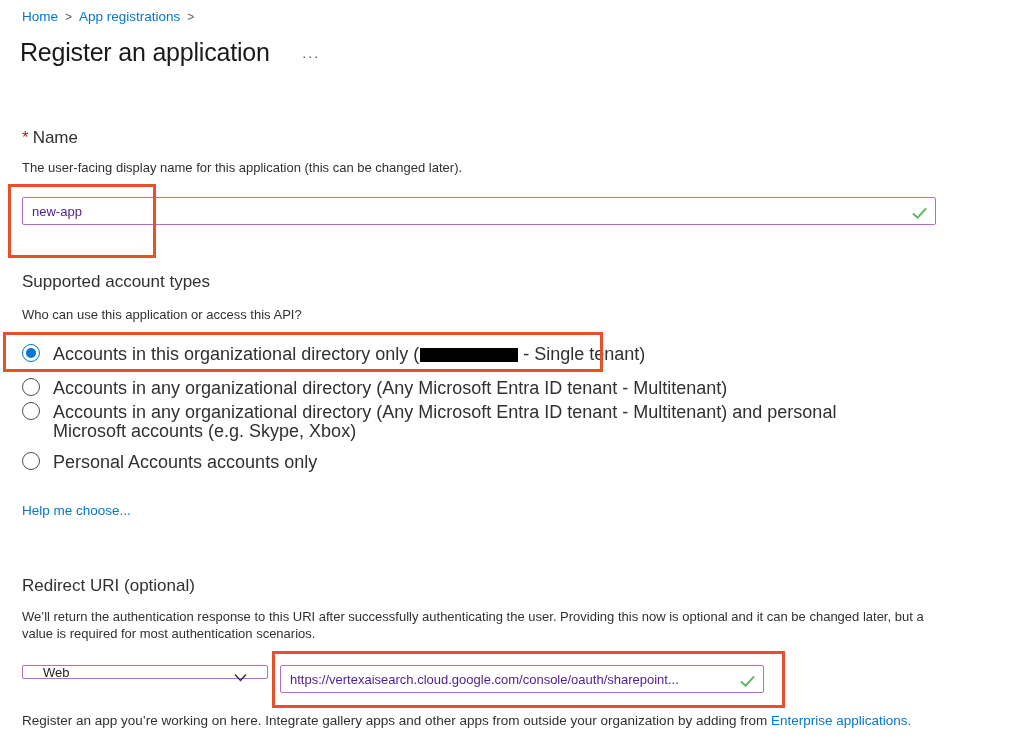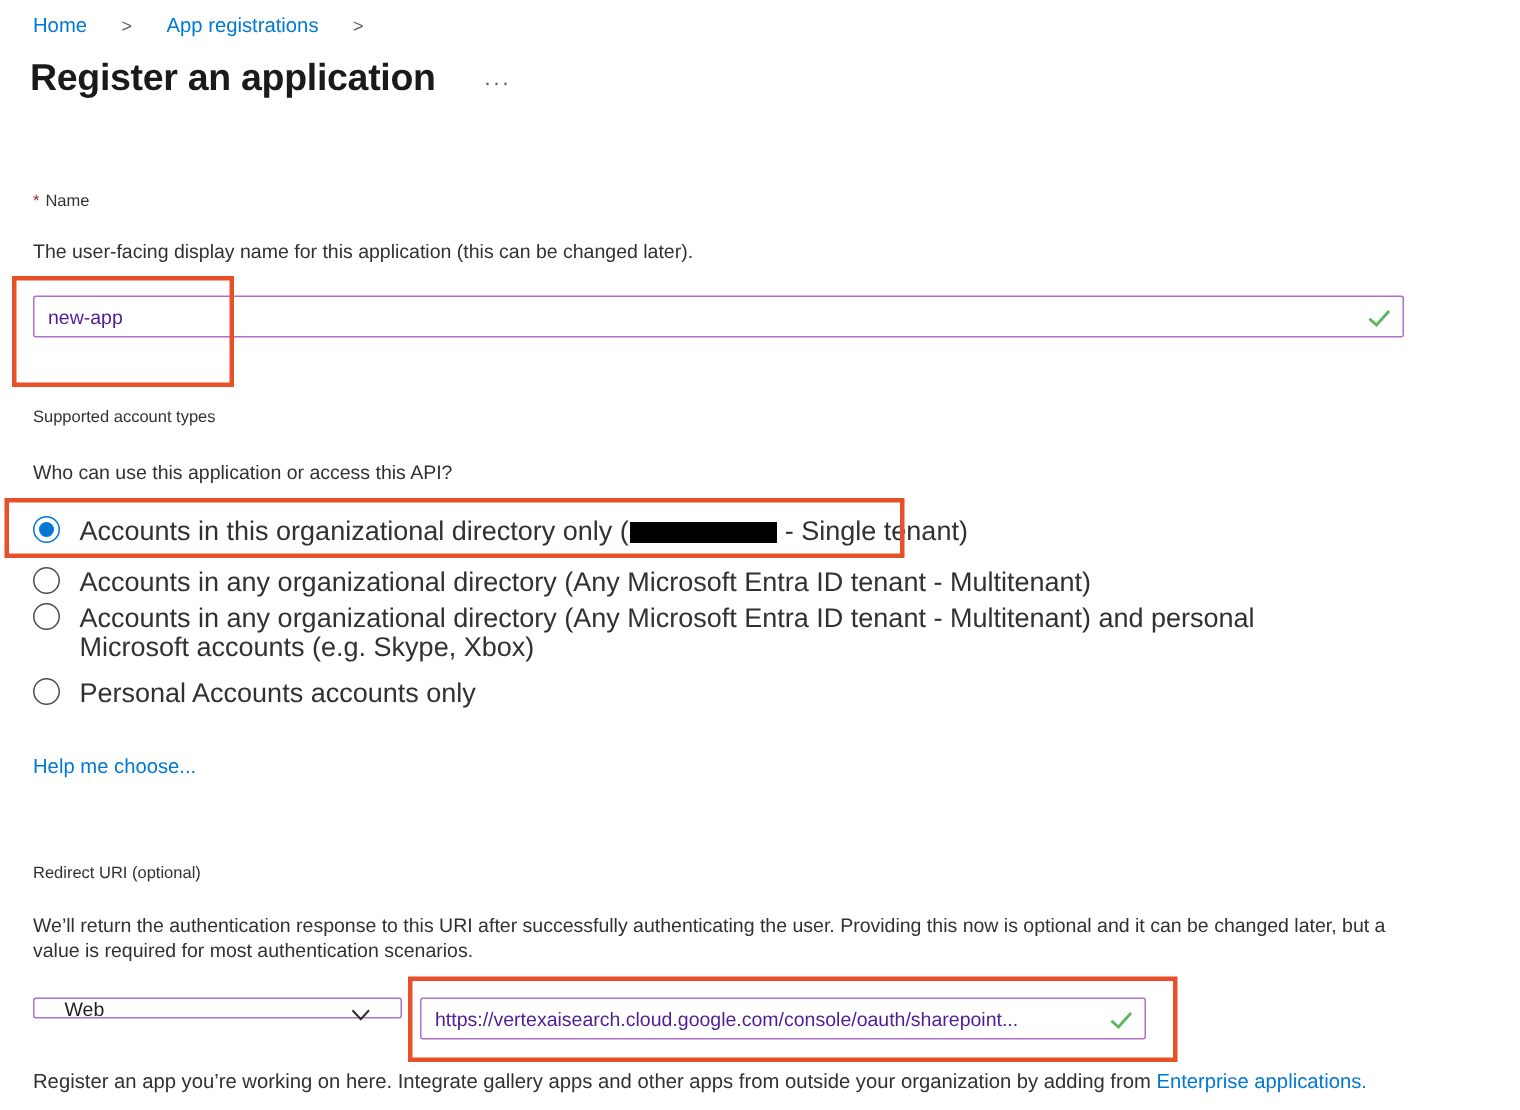--- a/index.html
+++ b/index.html
@@ -16,29 +16,29 @@
   }
   *{box-sizing:border-box;margin:0;padding:0;}
   html,body{background:#ffffff;}
   body{
     width:1013px;height:740px;position:relative;overflow:hidden;
     font-family:"Liberation Sans","DejaVu Sans",sans-serif;
     color:var(--text);
   }
   .abs{position:absolute;}
   
-  .breadcrumb{left:22px;top:9px;font-size:13.5px;display:flex;align-items:center;gap:23px;}
+  .breadcrumb{left:22px;top:9px;font-size:13.5px;display:flex;align-items:center;gap:7px;}
   .breadcrumb a{color:var(--link);text-decoration:none;cursor:pointer;}
   .crumb-sep{color:#605e5c;font-size:12px;}
   
   .title-row{left:20px;top:38px;display:flex;align-items:center;}
-  .page-title{font-size:25px;font-weight:700;color:var(--title);letter-spacing:-0.2px;}
+  .page-title{font-size:25px;font-weight:400;color:var(--title);letter-spacing:-0.2px;}
   .more-dots{margin-left:32px;margin-top:6px;color:#5f5e5c;font-size:15px;letter-spacing:1px;cursor:pointer;}
   
-  .sec-heading{font-size:11px;color:var(--text);font-weight:400;}
+  .sec-heading{font-size:17px;color:var(--text);font-weight:400;}
   .req{color:var(--required);margin-right:4px;}
   .desc{font-size:13px;color:var(--text);line-height:17px;}
   
   .input-wrap{height:28px;}
   .text-input{
     width:100%;height:100%;border:1px solid var(--input-border);border-radius:2px;
     font-family:inherit;font-size:13px;color:#4c1d95;padding:0 30px 0 9px;outline:none;background:#fff;
   }
   .valid-mark{position:absolute;right:9px;top:50%;transform:translateY(-50%);width:15px;height:12px;display:block;}
   

